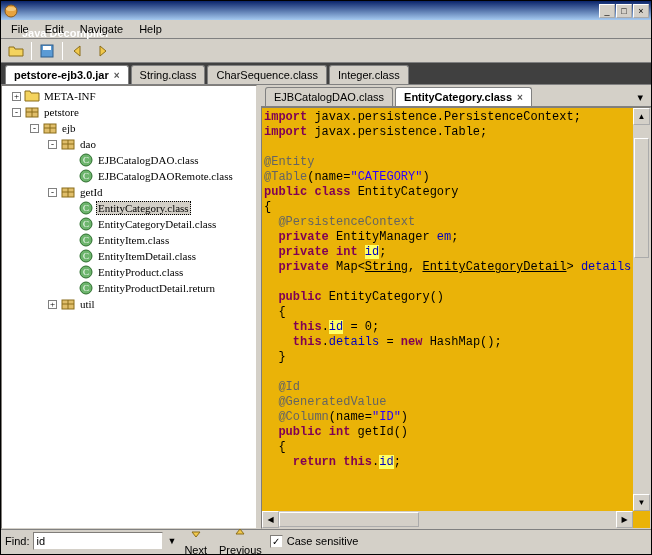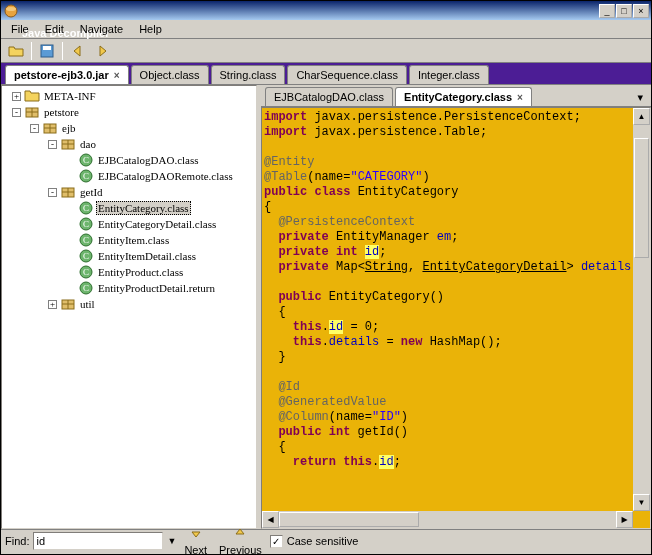--- a/index.html
+++ b/index.html
@@ -8,21 +8,21 @@
   .title-icon { width:16px; height:16px; margin-right:3px; display:flex; align-items:center; justify-content:center; }
   .title-text { flex:1; font-weight:bold;margin-top:45px; }
   .win-btns { display:flex; gap:1px; }
   .win-btn { width:16px; height:14px; background:#d4d0c8; border:1px outset #fff; font-size:9px; display:flex; align-items:center; justify-content:center; cursor:default; color:#000;}
   .menubar { background:#d4d0c8; height:19px; display:flex; align-items:center; border-bottom:1px solid #808080; padding:0 2px;}
   .menu-item { padding:2px 8px; cursor:default; }
   .toolbar { background:#d4d0c8; height:24px; display:flex; align-items:center; border-bottom:1px solid #808080; padding:0 4px; gap:2px;}
   .tool-btn { width:22px; height:22px; border:1px solid transparent; display:flex; align-items:center; justify-content:center; cursor:default;}
   .tool-btn svg { width:16px; height:16px;}
   .tool-sep { width:1px; height:18px; background:#808080; margin:0 2px; border-right:1px solid #fff;}
-  .top-tabs { background:#4c1d95; height:22px; display:flex; align-items:flex-end; padding:0 4px; border-bottom:1px solid #808080;}
+  .top-tabs { background:#404040; height:22px; display:flex; align-items:flex-end; padding:0 4px; border-bottom:1px solid #808080;}
   .top-tab { background:#d4d0c8; border:1px solid #808080; border-bottom:none; border-radius:3px 3px 0 0; padding:3px 8px; margin-right:2px; display:flex; align-items:center; font-size:11px; cursor:default;}
   .top-tab.active { background:#fff; font-weight:bold;}
   .tab-close { margin-left:5px; font-size:10px; cursor:default; color:#555;}
   .main-area { display:flex; height: calc(555px - 19px - 19px - 24px - 22px - 25px - 2px); }
   .tree-panel { width:256px; background:#fff; border:1px inset #d4d0c8; overflow:auto; }
   .tree { font-family:Tahoma; font-size:11px; padding:2px; }
   .tree-row { display:flex; align-items:center; height:16px; white-space:nowrap;}
   .tree-indent { display:inline-block; }
   .expander { width:9px; height:9px; border:1px solid #808080; display:inline-flex; align-items:center; justify-content:center; font-size:9px; line-height:1; margin-right:3px; background:#fff; cursor:default;}
   .tree-icon { width:16px; height:16px; margin-right:2px; display:inline-flex; align-items:center; justify-content:center;}
@@ -103,23 +103,20 @@
       </svg>
     </div>
 </div>
 
 <div class="top-tabs" id="top-tabs">
     <div class="top-tab active">
       <span>petstore-ejb3.0.jar</span>
       <span class="tab-close">×</span>
     </div>
     <div class="top-tab">
-      <span>Object.class</span>
-    </div>
-    <div class="top-tab">
       <span>String.class</span>
     </div>
     <div class="top-tab">
       <span>CharSequence.class</span>
     </div>
     <div class="top-tab">
       <span>Integer.class</span>
     </div>
   </div>
 

